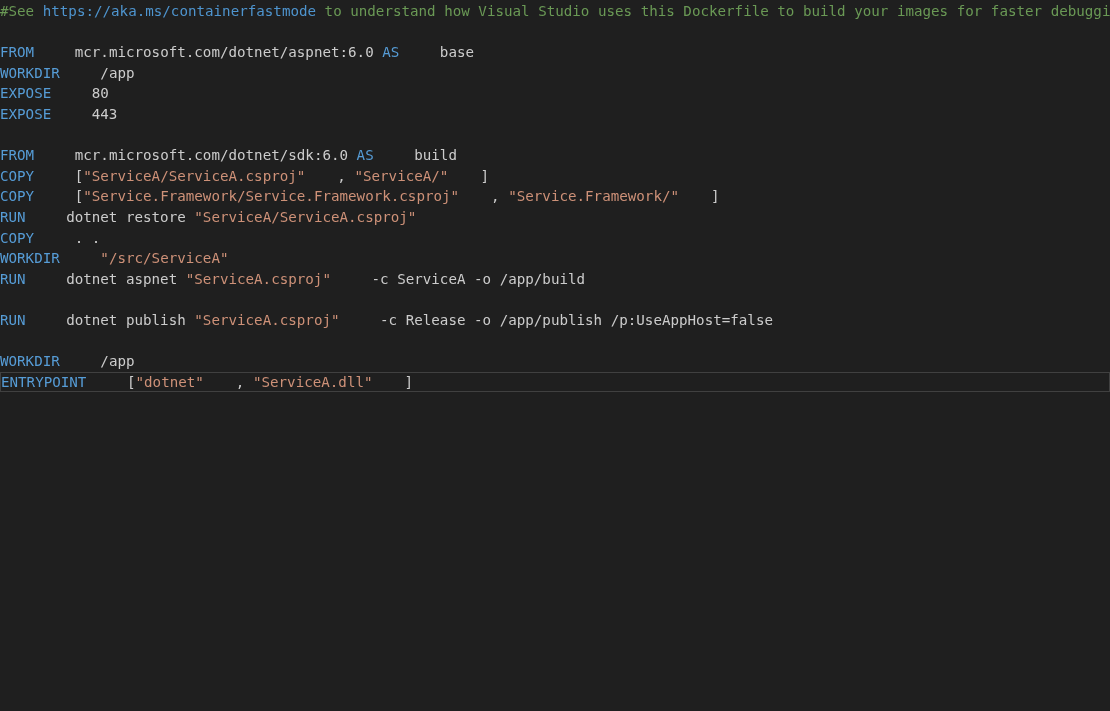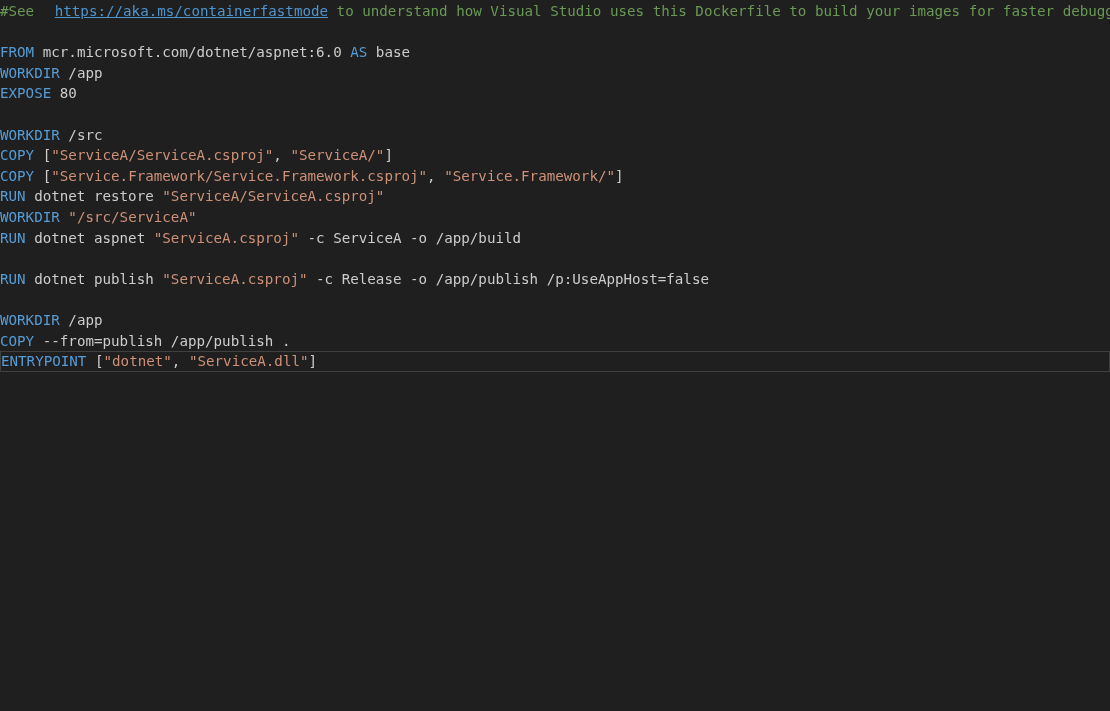--- a/index.html
+++ b/index.html
@@ -27,42 +27,43 @@
     white-space: pre;
     overflow: hidden;
     color: var(--plain, #cccccc);
   }
   .line.current {
     box-sizing: border-box;
     border: 1px solid var(--line_highlight_border, #404040);
     line-height: 18.6px;
   }
   .tok-comment { color: var(--comment, #6a9955); }
-  .tok-link    { color: var(--link, #4e94ce); text-decoration: underline; cursor: pointer; margin-left: 12px; }
+  .tok-link    { color: var(--link, #4e94ce); cursor: pointer; }
   .tok-keyword { color: var(--keyword, #569cd6); }
-  .tok-plain   { color: var(--plain, #cccccc); }
+  .tok-plain   { color: var(--plain, #cccccc); padding-left: 32px; }
   .tok-string  { color: var(--string, #ce9178); }
 </style>
 </head>
 <body>
 
 <div class="editor">
   <div class="code-lines">
       <div class="line"><span class="tok-comment">#See </span><span class="tok-link">https://aka.ms/containerfastmode</span><span class="tok-comment"> to understand how Visual Studio uses this Dockerfile to build your images for faster debugging</span></div>
       <div class="line"></div>
       <div class="line"><span class="tok-keyword">FROM</span><span class="tok-plain"> mcr.microsoft.com/dotnet/aspnet:6.0 </span><span class="tok-keyword">AS</span><span class="tok-plain"> base</span></div>
       <div class="line"><span class="tok-keyword">WORKDIR</span><span class="tok-plain"> /app</span></div>
       <div class="line"><span class="tok-keyword">EXPOSE</span><span class="tok-plain"> 80</span></div>
+      <div class="line"><span class="tok-keyword">EXPOSE</span><span class="tok-plain"> 443</span></div>
       <div class="line"></div>
-      <div class="line"><span class="tok-keyword">WORKDIR</span><span class="tok-plain"> /src</span></div>
+      <div class="line"><span class="tok-keyword">FROM</span><span class="tok-plain"> mcr.microsoft.com/dotnet/sdk:6.0 </span><span class="tok-keyword">AS</span><span class="tok-plain"> build</span></div>
       <div class="line"><span class="tok-keyword">COPY</span><span class="tok-plain"> [</span><span class="tok-string">"ServiceA/ServiceA.csproj"</span><span class="tok-plain">, </span><span class="tok-string">"ServiceA/"</span><span class="tok-plain">]</span></div>
       <div class="line"><span class="tok-keyword">COPY</span><span class="tok-plain"> [</span><span class="tok-string">"Service.Framework/Service.Framework.csproj"</span><span class="tok-plain">, </span><span class="tok-string">"Service.Framework/"</span><span class="tok-plain">]</span></div>
       <div class="line"><span class="tok-keyword">RUN</span><span class="tok-plain"> dotnet restore </span><span class="tok-string">"ServiceA/ServiceA.csproj"</span></div>
+      <div class="line"><span class="tok-keyword">COPY</span><span class="tok-plain"> . .</span></div>
       <div class="line"><span class="tok-keyword">WORKDIR</span><span class="tok-plain"> </span><span class="tok-string">"/src/ServiceA"</span></div>
       <div class="line"><span class="tok-keyword">RUN</span><span class="tok-plain"> dotnet aspnet </span><span class="tok-string">"ServiceA.csproj"</span><span class="tok-plain"> -c ServiceA -o /app/build</span></div>
       <div class="line"></div>
       <div class="line"><span class="tok-keyword">RUN</span><span class="tok-plain"> dotnet publish </span><span class="tok-string">"ServiceA.csproj"</span><span class="tok-plain"> -c Release -o /app/publish /p:UseAppHost=false</span></div>
       <div class="line"></div>
       <div class="line"><span class="tok-keyword">WORKDIR</span><span class="tok-plain"> /app</span></div>
-      <div class="line"><span class="tok-keyword">COPY</span><span class="tok-plain"> --from=publish /app/publish .</span></div>
       <div class="line current"><span class="tok-keyword">ENTRYPOINT</span><span class="tok-plain"> [</span><span class="tok-string">"dotnet"</span><span class="tok-plain">, </span><span class="tok-string">"ServiceA.dll"</span><span class="tok-plain">]</span></div>
     </div>
 </div>
 
 </body></html>

